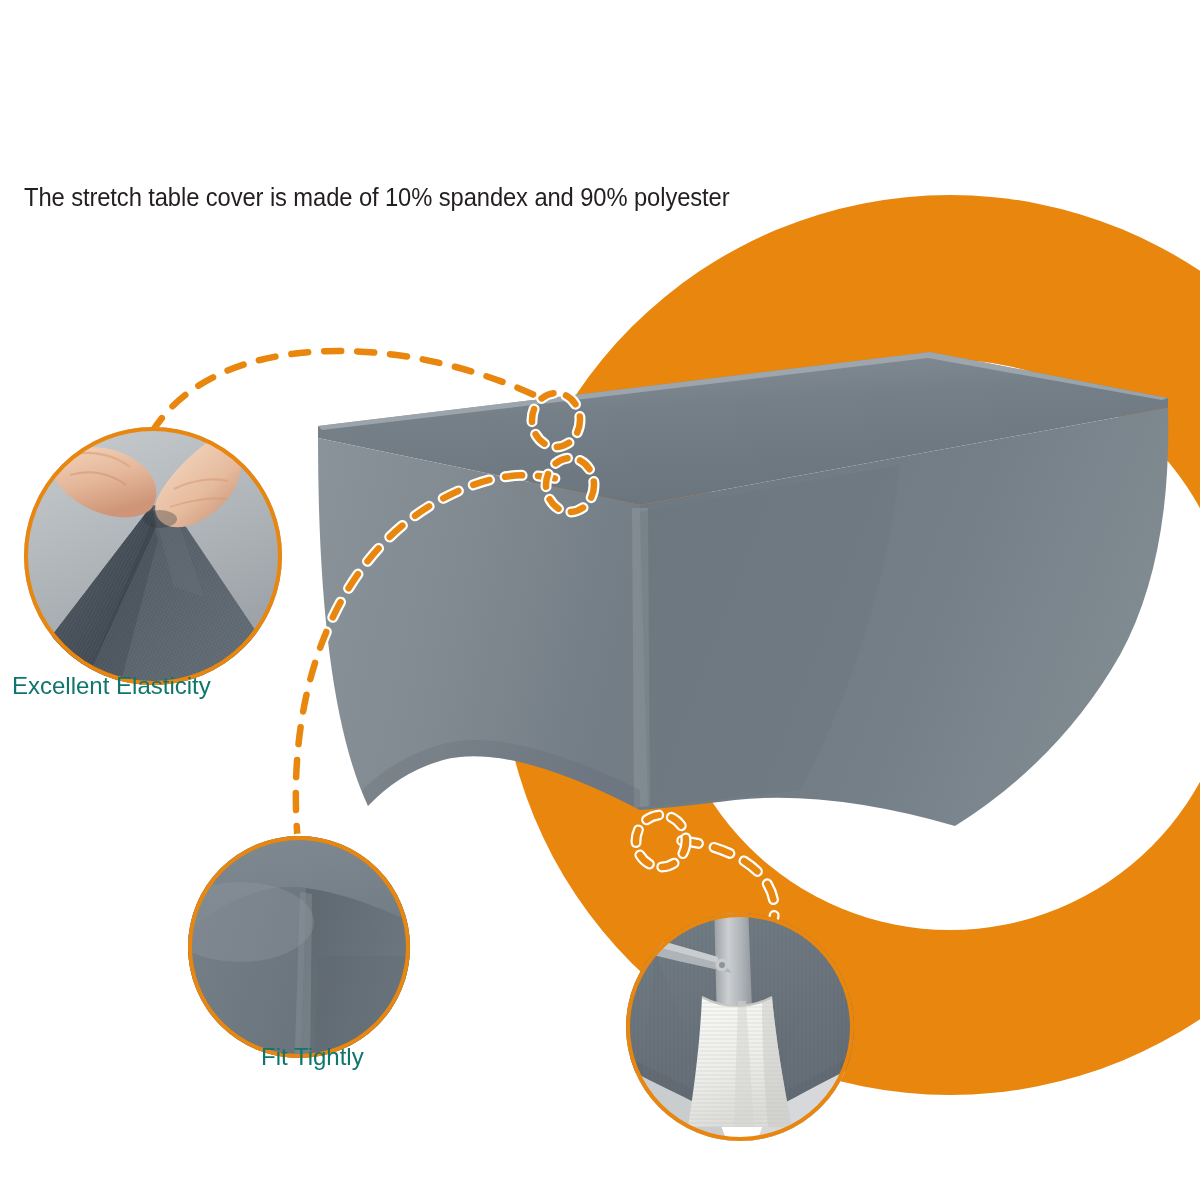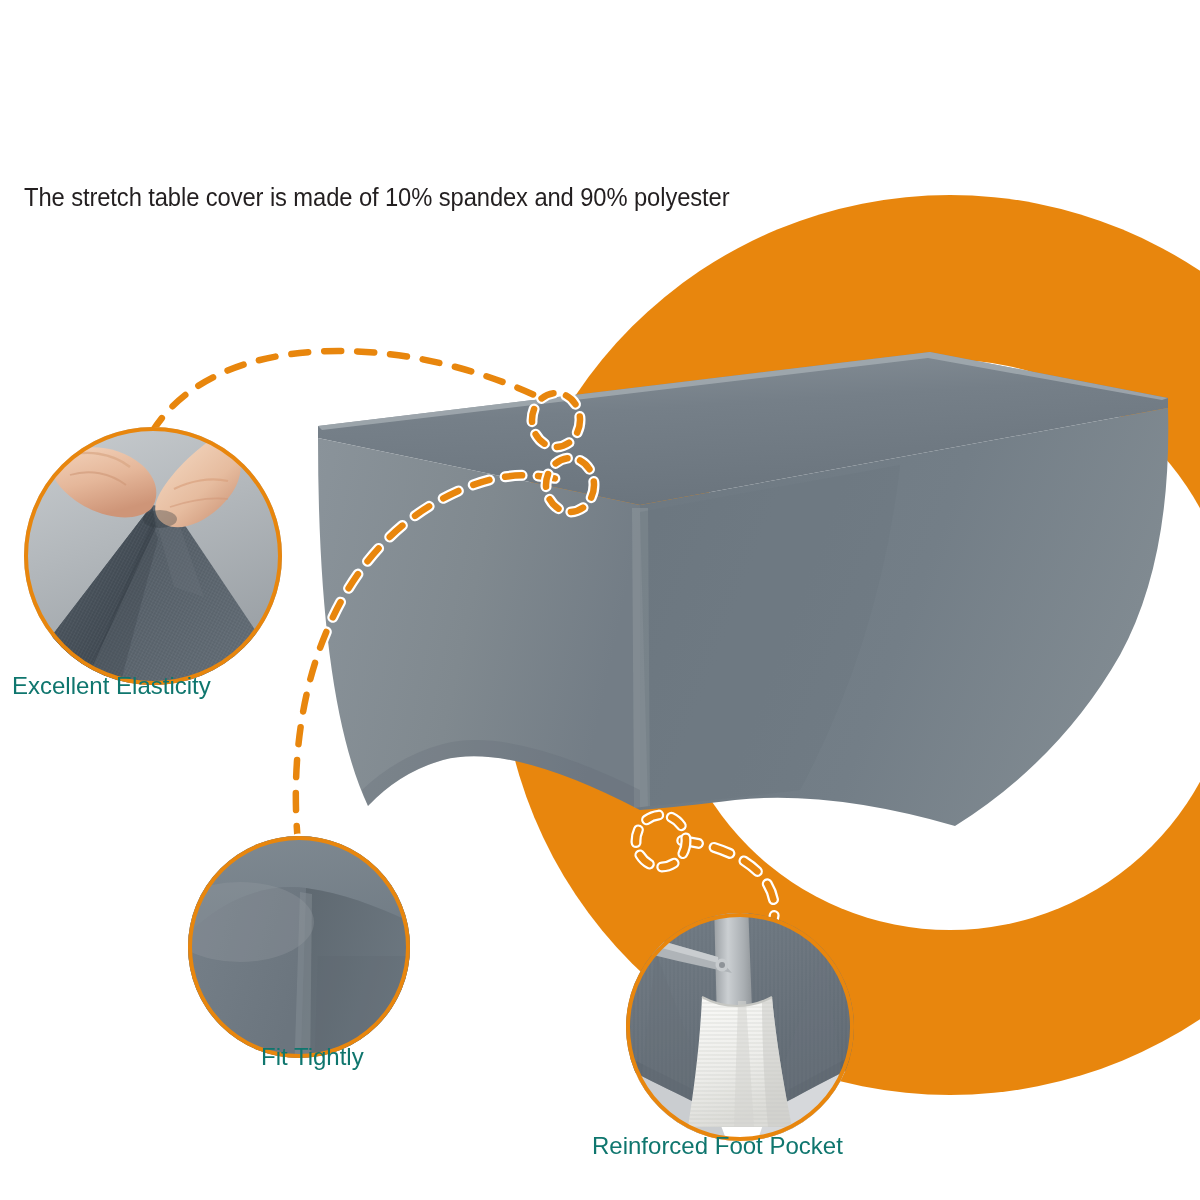--- a/index.html
+++ b/index.html
@@ -359,15 +359,14 @@
       <path d="M 76 84 C 98 96 124 96 146 84" fill="none" stroke="#C6C7C3" stroke-width="2.2"></path>
     </svg>
   </div>
   <div class="inset-ring" id="ring-pocket"></div>
 
 
   <div id="subtitle">The stretch table cover is made of 10% spandex and 90% polyester</div>
 
   <div class="caption" id="cap-elasticity">Excellent Elasticity</div>
   <div class="caption" id="cap-fit">Fit Tightly</div>
-  <div class="caption" id="cap-pocket">Reinforced Foot Pocket</div>
 
 </div>
 
 </body></html>

